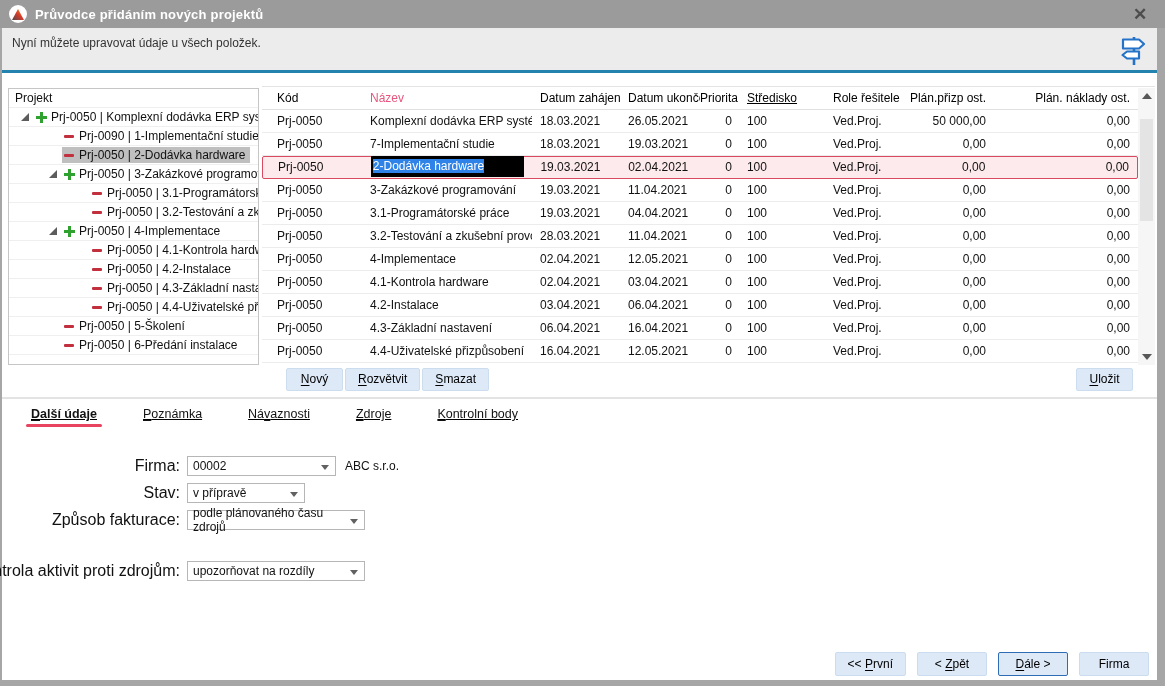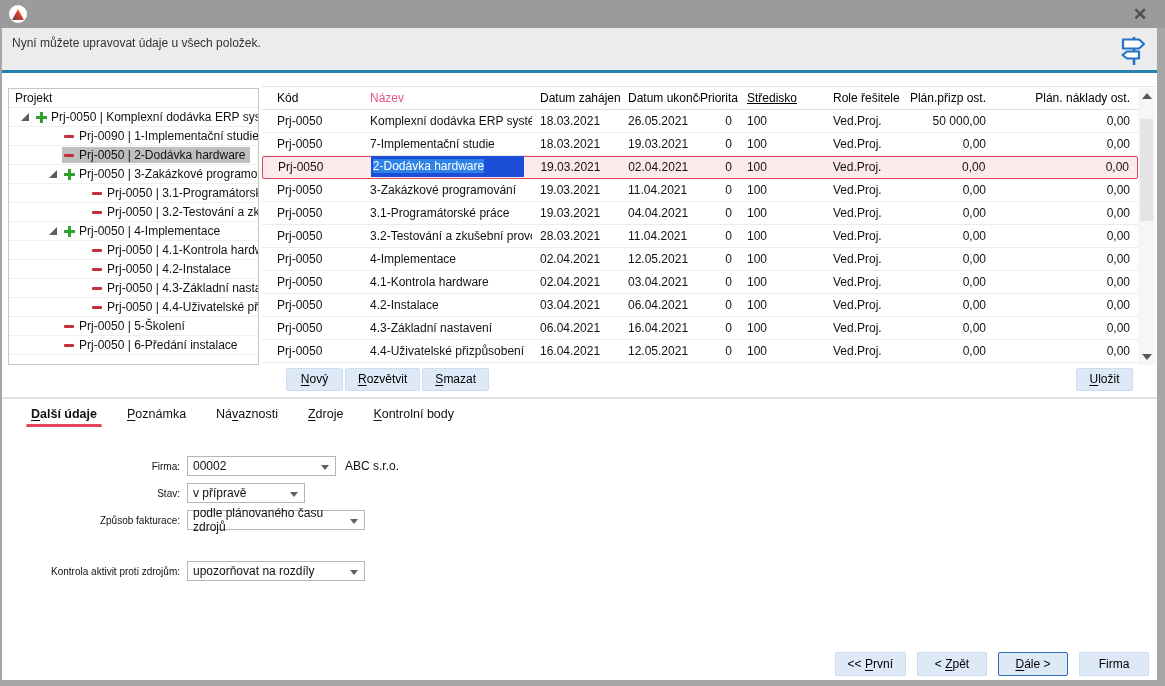--- a/index.html
+++ b/index.html
@@ -36,50 +36,50 @@
 
   
   .grid { position:absolute; left:262px; top:86px; width:893px; height:278px; border-top:1px solid #e3e3e3; }
   .gbody { position:absolute; left:0; top:0; width:876px; height:278px; overflow:hidden; }
   .gr { display:flex; height:23px; align-items:center; border-bottom:1px solid #ececec; font-size:12px; color:#111; }
   .gr.ghead { color:#000; border-bottom:1px solid #e0e0e0; }
   .gc { height:23px; line-height:22px; overflow:hidden; white-space:nowrap; }
   .gc.r { text-align:right; }
   .ghead .pink { color:#e8557e; }
   .gr.selrow { background:#fdeaec; border:1px solid #d9495f; border-radius:2px; }
-  .edit-cell { background:#1d4ed8; height:21px; line-height:21px; margin-right:4px; padding-left:2px; }
+  .edit-cell { background:#000000; height:21px; line-height:21px; margin-right:4px; padding-left:2px; }
   .seltext { background:#2f83e8; color:#fff; }
 
   
   .sbar { position:absolute; right:0; top:1px; width:17px; height:277px; background:#f6f6f6; }
   .sb-up, .sb-dn { position:absolute; left:0; width:17px; height:16px; display:flex; align-items:center; justify-content:center; }
   .sb-up { top:0; } .sb-dn { bottom:0; }
   .arr-up { width:0; height:0; border-left:5px solid transparent; border-right:5px solid transparent; border-bottom:6px solid #585858; }
   .arr-dn { width:0; height:0; border-left:5px solid transparent; border-right:5px solid transparent; border-top:6px solid #585858; }
   .sb-thumb { position:absolute; left:2px; top:31px; width:13px; height:102px; background:#e4e4e4; }
 
   
   .btnrow { position:absolute; left:262px; top:368px; width:893px; height:23px; display:flex; gap:2px; padding-left:24px; }
   .btn { background:#dde9f7; border:1px solid #cdddf0; border-radius:2px; height:23px; line-height:21px; padding:0 12px; min-width:57px; text-align:center; font-size:12px; color:#000; cursor:default; }
   .btn.save { margin-left:auto; margin-right:22px; }
   .btn u, .wbtn u, .tab u { text-decoration:underline; text-underline-offset:2px; }
 
   .divider { position:absolute; left:2px; top:397px; width:1155px; height:2px; background:#e3e3e3; }
 
   
-  .tabs { position:absolute; left:30px; top:404px; display:flex; gap:28px; }
+  .tabs { position:absolute; left:30px; top:404px; display:flex; gap:44px;text-decoration:underline; }
   .tab { position:relative; font-size:12.5px; color:#111; padding:3px 1px 6px 1px; cursor:default; }
   .tab.active { font-weight:bold; }
   .tab.active::after { content:""; position:absolute; left:-4px; right:-4px; bottom:0; height:3px; background:#e8435f; border-radius:2px; }
 
   
   .form { position:absolute; left:10px; top:456px; }
   .frow { display:flex; align-items:center; margin-bottom:7px; height:20px; }
   .frow.gap { margin-top:31px; }
-  .flabel { width:170px; display:flex; justify-content:flex-end; margin-right:7px; font-size:10px; color:#111; white-space:nowrap; }
+  .flabel { width:170px; display:flex; justify-content:flex-end; margin-right:7px; font-size:16px; color:#111; white-space:nowrap; }
   .combo { position:relative; height:20px; border:1px solid #b6b6b6; background:#fff; display:flex; align-items:center; padding:0 20px 0 5px; font-size:12px; color:#111; }
   .combo .carr { position:absolute; right:6px; top:8px; width:0; height:0; border-left:4px solid transparent; border-right:4px solid transparent; border-top:5px solid #616161; }
   .w149 { width:149px; } .w118 { width:118px; } .w178 { width:178px; }
   .fsuffix { margin-left:9px; font-size:12px; color:#111; }
 
   
   .wizrow { position:absolute; top:652px; right:16px; display:flex; gap:11px; }
   .wbtn { background:#dde9f7; border:1px solid #ccdcf0; border-radius:2px; height:24px; line-height:22px; padding:0 12px; min-width:70px; text-align:center; font-size:12px; color:#000; cursor:default; }
   .wbtn.primary { border:1px solid #2e6cb5; }
 </style>
@@ -94,20 +94,21 @@
         <defs>
           <linearGradient id="lg" x1="0" y1="1" x2="1" y2="0">
             <stop offset="0" stop-color="#4a4a4a"></stop>
             <stop offset="0.5" stop-color="#d43a2a"></stop>
             <stop offset="1" stop-color="#f29a1e"></stop>
           </linearGradient>
         </defs>
         <polygon points="6,0 12,11 0,11" fill="url(#lg)"></polygon>
       </svg>
     </span>
+    <span class="win-title">Průvodce přidáním nových projektů</span>
     <span class="close-btn">
         <span>✕</span>
       </span>
   </div>
   <div class="edge-l"></div>
   <div class="edge-r"></div>
   <div class="edge-b"></div>
 
   <div class="hdr">
     <div class="hdr-sub">Nyní můžete upravovat údaje u všech položek.</div>

